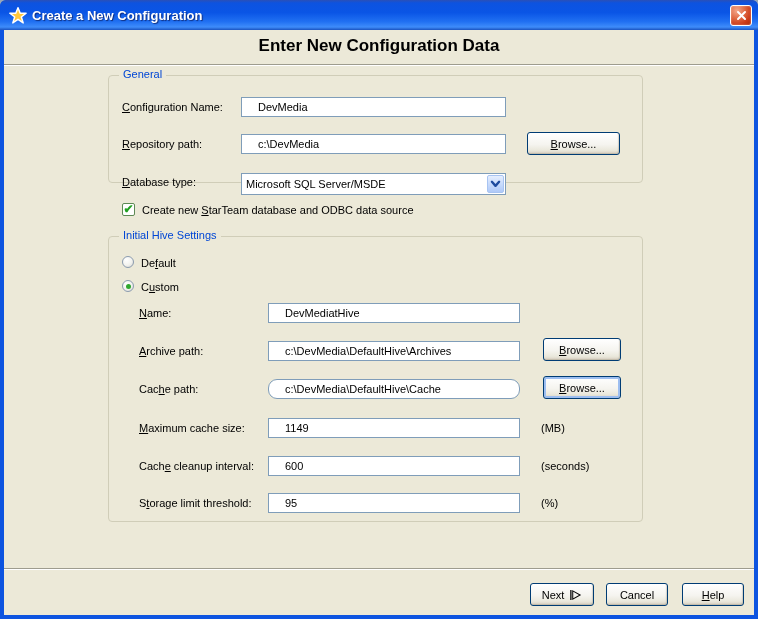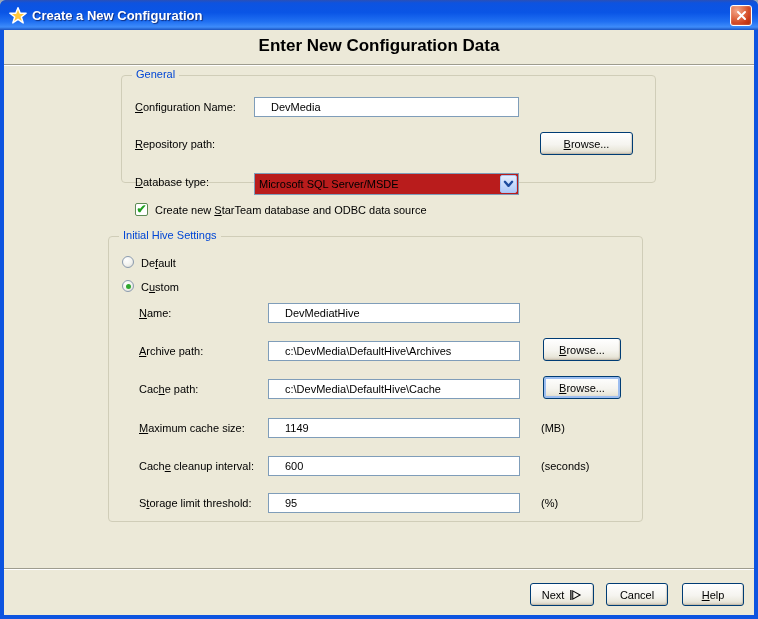--- a/index.html
+++ b/index.html
@@ -43,38 +43,38 @@
   }
   .etched { position:absolute; left:0; right:0; height:2px;
     border-top:1px solid #9E9C8E; border-bottom:1px solid #FFFFFF; }
   .head-sep { top:34px; }
   .bottom-sep { top:538px; }
   
   .group {
     position:absolute; left:104px; width:535px;
     border:1px solid #D0CDB8; border-radius:4px;
   }
-  .group-general { top:45px; height:108px;margin-left:13px; }
+  .group-general { top:45px; height:108px; }
   .group-hive { top:206px; height:286px; }
   .group-caption {
     position:absolute; top:-8px; left:10px;
     background:#ECE9D8; padding:0 4px; color:#0046D5;
   }
   .lbl { position:absolute; line-height:20px; white-space:nowrap; }
   .unit { position:absolute; line-height:20px; }
   .txt {
     position:absolute; height:20px;
     border:1px solid #7F9DB9; background:#FFF;
     font-family:"Liberation Sans", sans-serif; font-size:11px;
     padding:2px 16px; margin:0; color:#000;
   }
   
   .combo {
     position:absolute; height:22px; width:265px; left:132px; top:97px;
-    border:1px solid #7F9DB9; background:#b91c1c;
+    border:1px solid #7F9DB9; background:#ffffff;
     display:flex; align-items:center; padding-left:4px;
   }
   .combo-arrow {
     position:absolute; top:1px; right:1px; bottom:1px; width:17px;
     border:1px solid #A8C4F2; border-radius:2px;
     background:linear-gradient(180deg,#E6EFFE 0%,#CBDDFC 45%,#AFC9F8 100%);
     display:flex; align-items:center; justify-content:center;
   }
   
   .checkbox {
@@ -127,20 +127,21 @@
     <div class="heading">Enter New Configuration Data</div>
     <div class="etched head-sep"></div>
 
     <div class="group group-general">
       <span class="group-caption">General</span>
 
       <span class="lbl" style="left:13px; top:21px;"><u>C</u>onfiguration Name:</span>
       <input class="txt" style="left: 132px; top: 21px; width: 265px;" value="DevMedia">
 
       <span class="lbl" style="left:13px; top:58px;"><u>R</u>epository path:</span>
+      <input class="txt" style="left: 132px; top: 58px; width: 265px;" value="c:\DevMedia">
       <button class="btn" style="left:418px; top:56px; width:93px;">
         <span><u>B</u>rowse...</span>
       </button>
 
       <span class="lbl" style="left:13px; top:96px;text-align:right;"><u>D</u>atabase type:</span>
       <div class="combo">
         <span>Microsoft SQL Server/MSDE</span>
         <span class="combo-arrow">
           <svg width="11" height="9" viewBox="0 0 12 10">
             <path d="M2 2 L6 6.5 L10 2" fill="none" stroke="#1E4B9E" stroke-width="2.6" stroke-linecap="round" stroke-linejoin="round"></path>
@@ -170,21 +171,21 @@
       <span class="lbl" style="left:30px; top:66px;"><u>N</u>ame:</span>
       <input class="txt" style="left: 159px; top: 66px; width: 252px;" value="DevMediatHive">
 
       <span class="lbl" style="left:30px; top:104px;"><u>A</u>rchive path:</span>
       <input class="txt" style="left: 159px; top: 104px; width: 252px;" value="c:\DevMedia\DefaultHive\Archives">
       <button class="btn" style="left:434px; top:101px; width:78px;">
         <span><u>B</u>rowse...</span>
       </button>
 
       <span class="lbl" style="left:30px; top:142px;">Cac<u>h</u>e path:</span>
-      <input class="txt" style="left: 159px; top: 142px; width: 252px;" value="c:\DevMedia\DefaultHive\Cache">
+      <input class="txt" style="left: 159px; top: 142px; width: 252px; border-radius: 9px;" value="c:\DevMedia\DefaultHive\Cache">
       <button class="btn focused" style="left:434px; top:139px; width:78px;">
         <span><u>B</u>rowse...</span>
       </button>
 
       <span class="lbl" style="left:30px; top:181px;"><u>M</u>aximum cache size:</span>
       <input class="txt" style="left: 159px; top: 181px; width: 252px;" value="1149">
       <span class="unit" style="left:432px; top:181px;">(MB)</span>
 
       <span class="lbl" style="left:30px; top:219px;">Cach<u>e</u> cleanup interval:</span>
       <input class="txt" style="left: 159px; top: 219px; width: 252px;" value="600">

